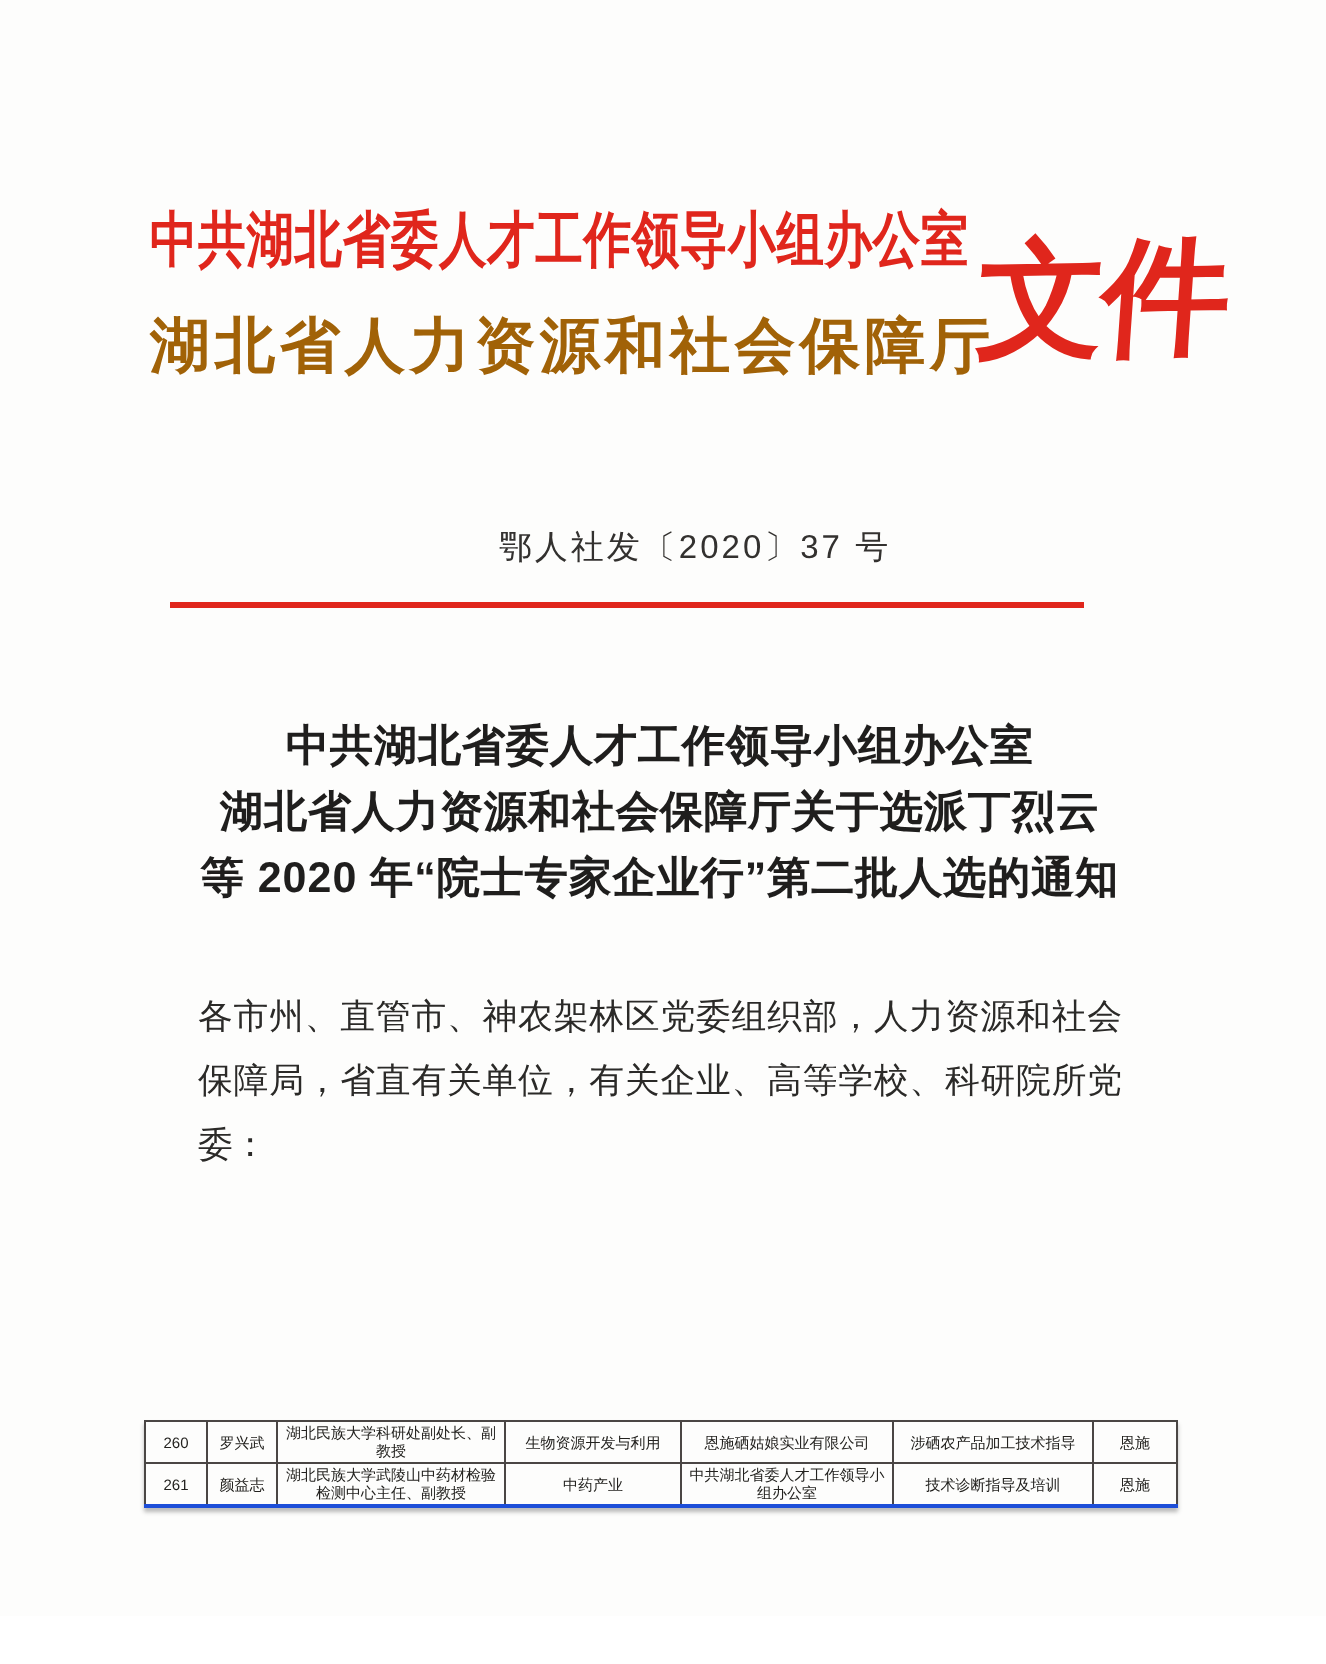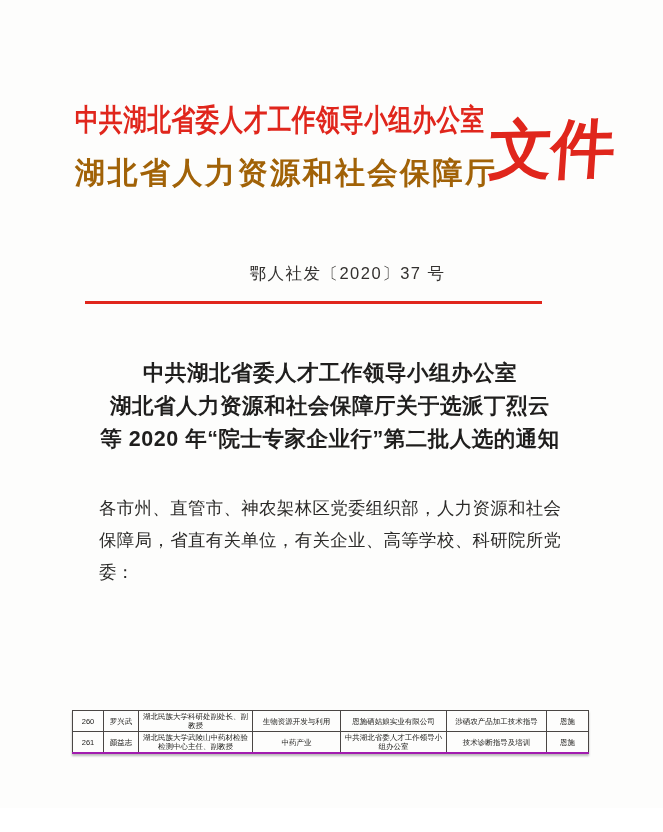--- a/index.html
+++ b/index.html
@@ -60,21 +60,21 @@
     border-collapse:collapse;table-layout:fixed;
     font-size:7.5px;line-height:9px;color:#23221f;
     box-shadow:0 2px 2px rgba(60,60,60,0.35);
   }
   .attach-table td{
     border:0.8px solid #4a4644;
     padding:1px 2px;height:18px;vertical-align:middle;
     overflow:hidden;
     margin-top:25px;
   }
-  .attach-table tr:last-child td{border-bottom:2px solid #a21caf;}
+  .attach-table tr:last-child td{border-bottom:2px solid #1d4ed8;}
   .td-center{text-align:center;}
   .td-left{text-align:center;}
 </style>
 </head>
 <body>
 
 <div class="page">
 
   <div class="org-block">
     <div class="org-line1">中共湖北省委人才工作领导小组办公室</div>

